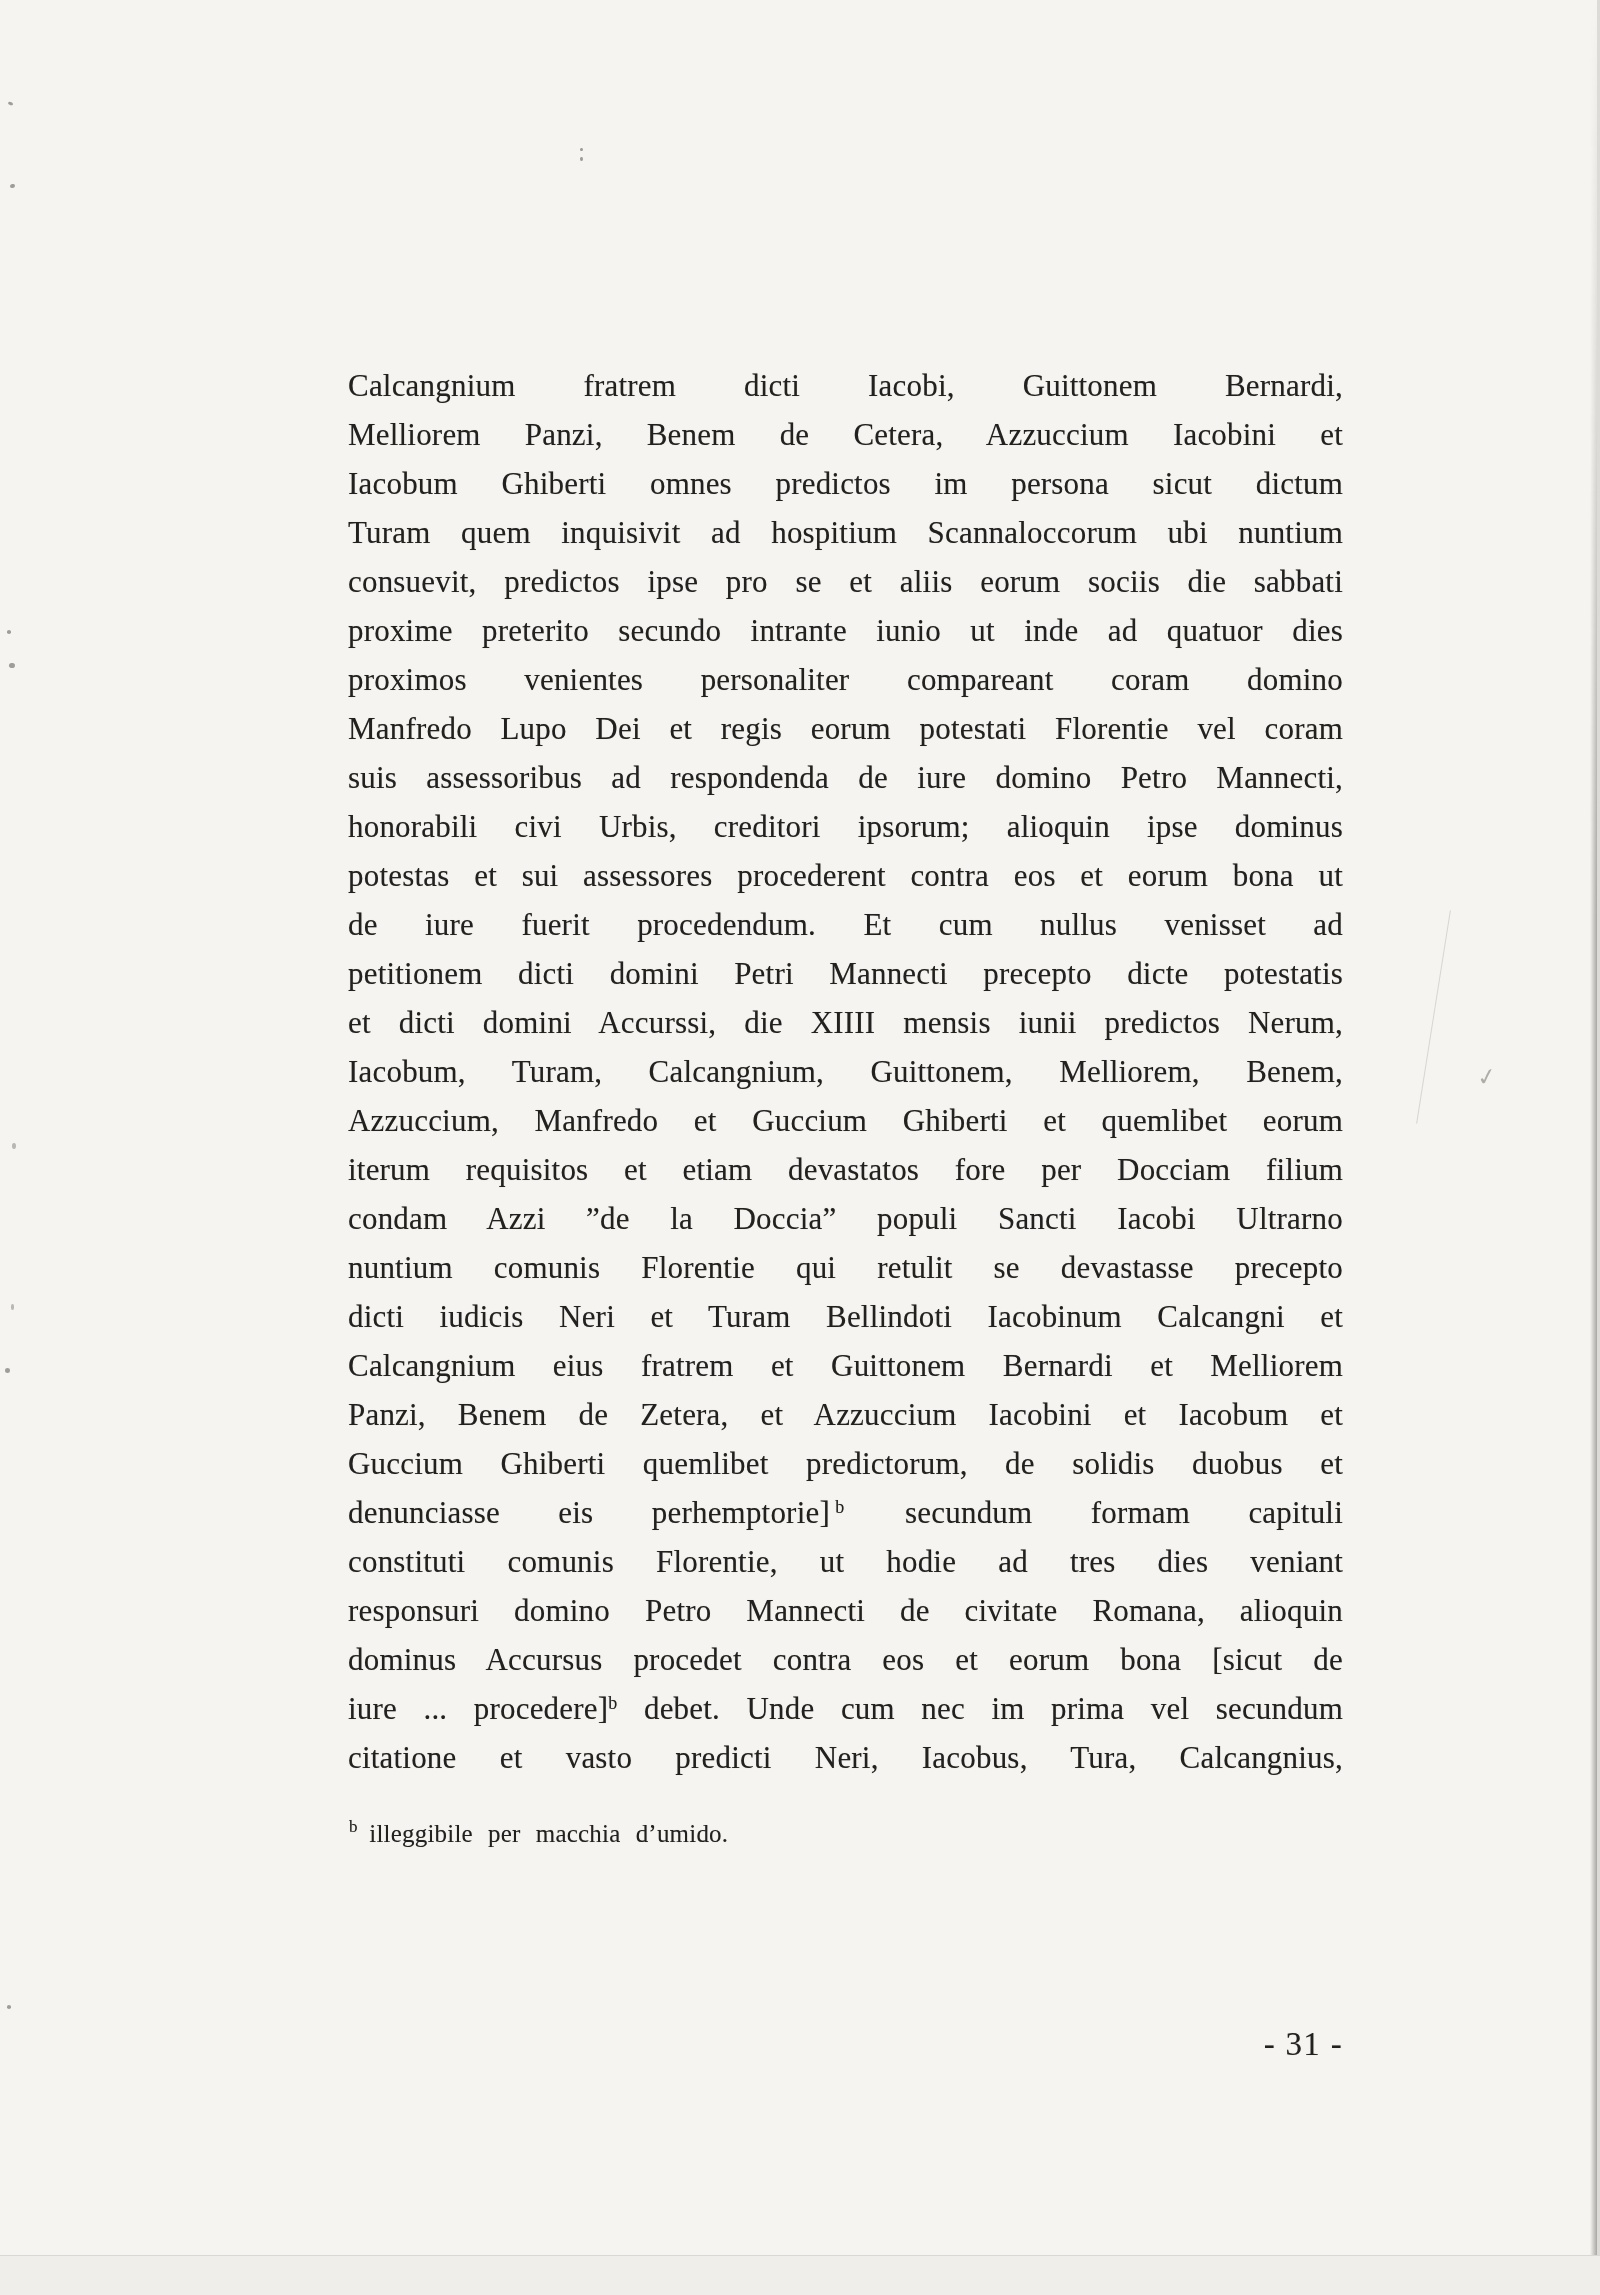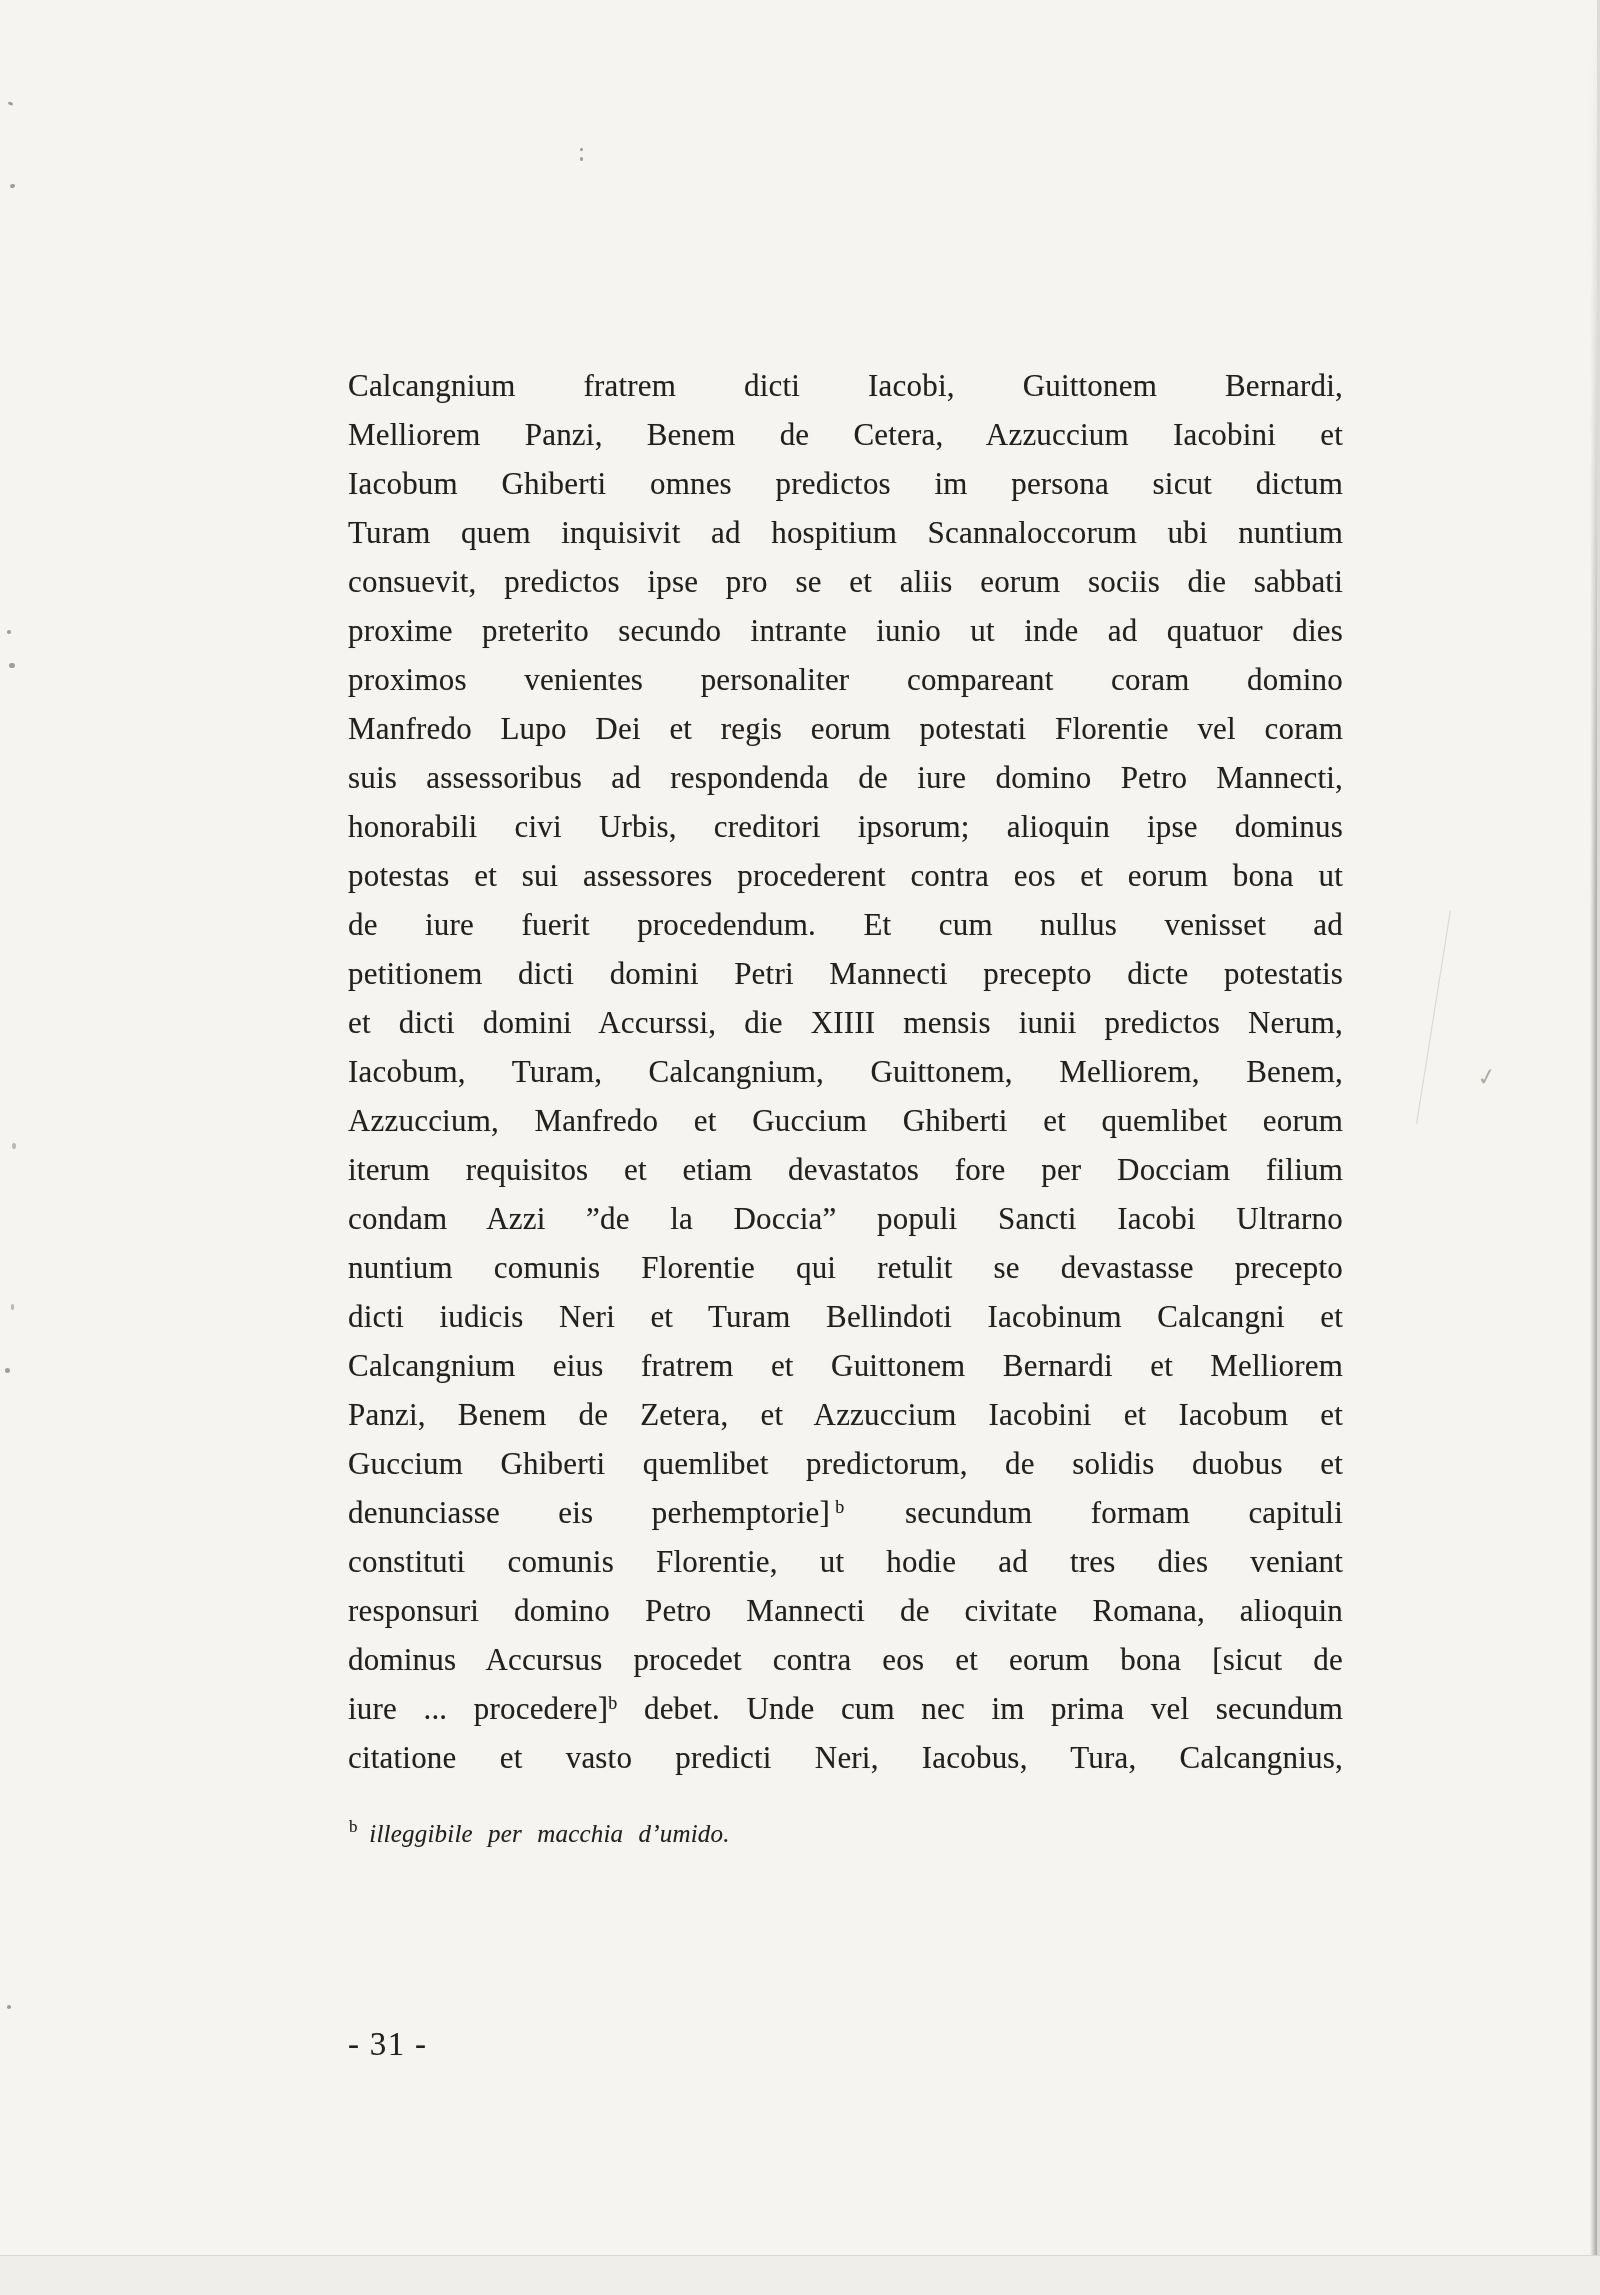--- a/index.html
+++ b/index.html
@@ -50,31 +50,30 @@
   }
   .fn-marker {
     display: inline-block;
     font-size: 17px;
     transform: translateY(-10.5px);
     margin-right: 11.8px;
     font-style: normal;
     text-shadow: 0 0 0.7px rgba(40,38,35,0.3);
   }
   .fn-text {
-    font-style: italic;
     word-spacing: 0.35em;
     letter-spacing: 0.2px;
     text-shadow: 0 0 0.7px rgba(40,38,35,0.3);
   }
   .page-number {
     position: absolute;
     left: 348px;
     top: 2026px;
     width: 995px;
-    text-align: left;
+    text-align: right;
     font-size: 33px;
     letter-spacing: 1.3px;
     text-shadow: 0 0 0.7px rgba(40,38,35,0.3);
   }
   .right-edge {
     position: absolute;
     top: 0;
     left: 1590px;
     width: 6.6px;
     height: 2295px;

